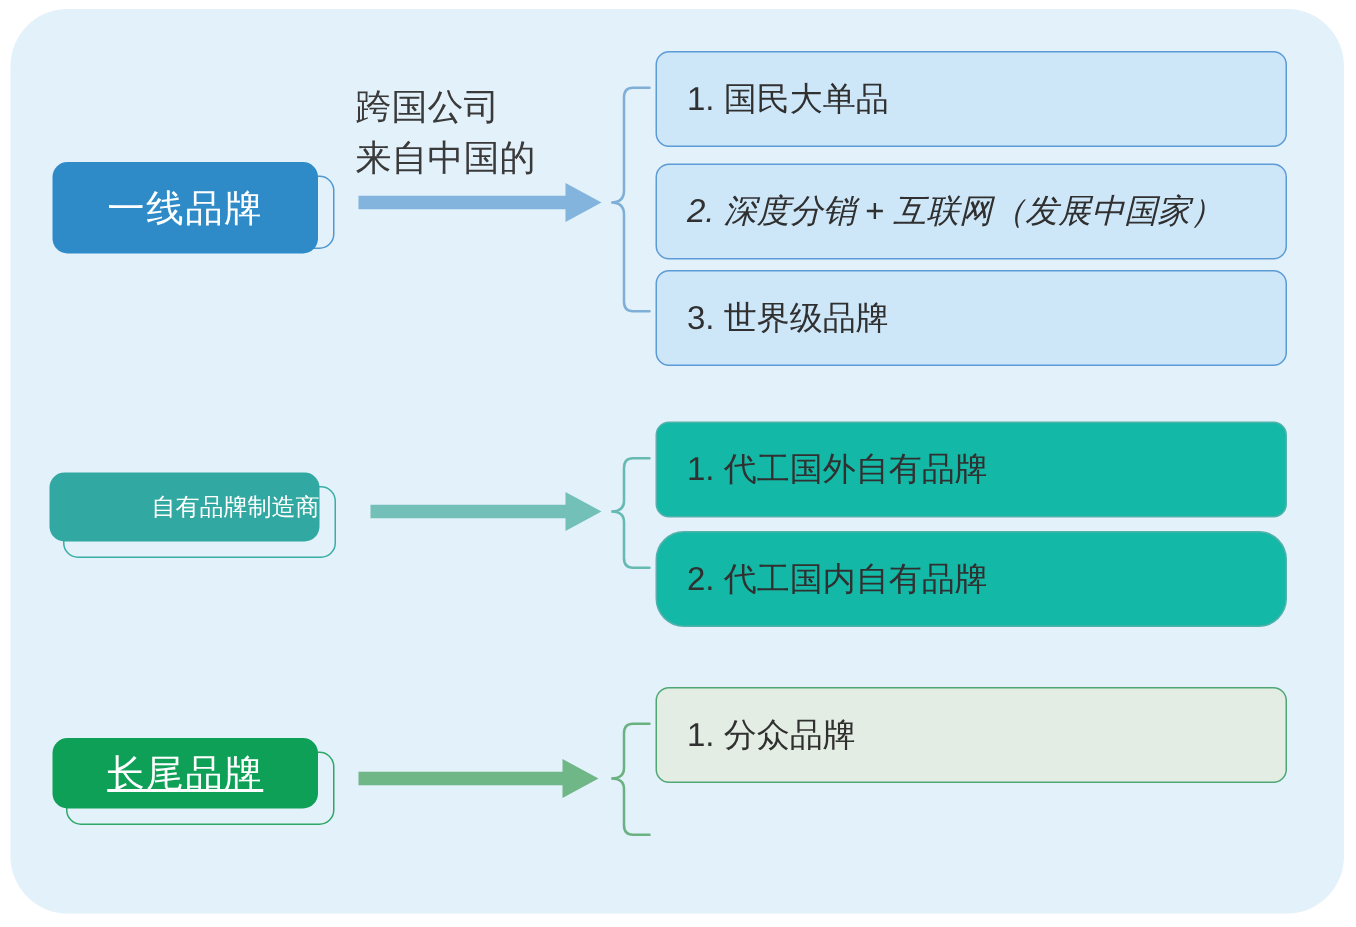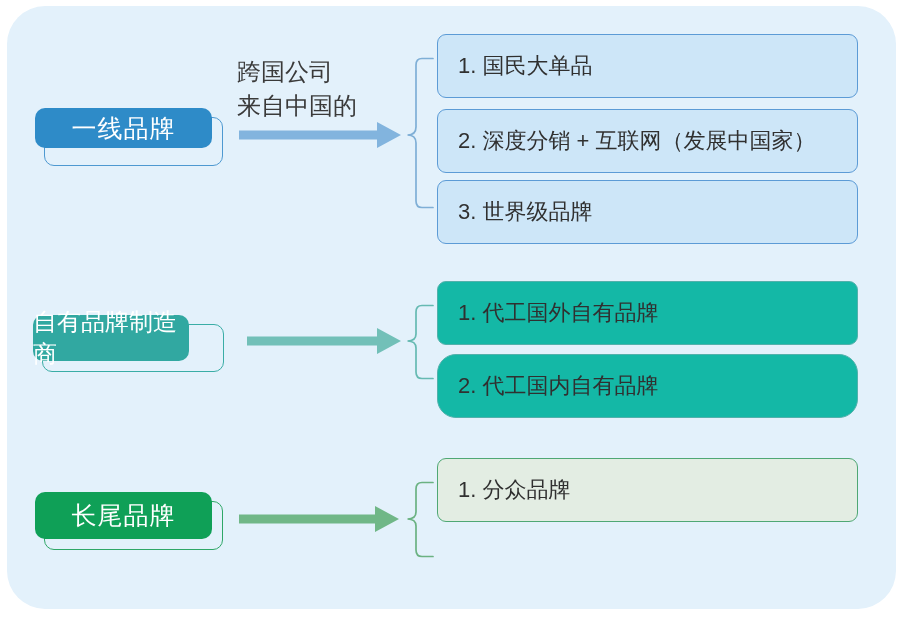--- a/index.html
+++ b/index.html
@@ -50,31 +50,31 @@
   }
   .annotation {
     position: absolute;
     left: 237px; top: 55px;
     font-size: 24px;
     line-height: 34px;
     color: #3a3a3a;
     z-index: 2;
   }
   
-  .sec0-label  { left: 35px; top: 108px; width: 177px; height: 40px; background: #2e8bc8; font-size: 25px; }
+  .sec0-label  { left: 35px; top: 108px; width: 177px; height: 61px; background: #2e8bc8; font-size: 25px; }
   .sec0-shadow { left: 44px; top: 117px; width: 177px; height: 47px; border: 1.5px solid #4e99d1; }
   .sec0-item   { background: #cde6f8; border: 1.6px solid #5c9bd6; }
-  .sec0-i0 { top: 34px; }  .sec0-i1 { top: 109px; }  .sec0-i2 { top: 168px; margin-top: 12px; }
+  .sec0-i0 { top: 34px; }  .sec0-i1 { top: 109px; font-style: italic; }  .sec0-i2 { top: 168px; margin-top: 12px; }
   
-  .sec1-label  { left: 33px; top: 315px; width: 156px; height: 46px; background: #31a8a1; font-size: 24px; letter-spacing: 0; }
+  .sec1-label  { left: 33px; top: 315px; width: 180px; height: 46px; background: #31a8a1; font-size: 16px; letter-spacing: 0; justify-content: flex-end; }
   .sec1-shadow { left: 42px; top: 324px; width: 180px; height: 46px; border: 1.5px solid #3aada6; }
   .sec1-item   { background: #14b8a6; border: 1.6px solid #52b1ab; }
   .sec1-i0 { top: 281px; }  .sec1-i1 { top: 354px; border-radius: 19px; }
   
-  .sec2-label  { left: 35px; top: 492px; width: 177px; height: 47px; background: #0fa057; font-size: 25px; }
+  .sec2-label  { left: 35px; top: 492px; width: 177px; height: 47px; background: #0fa057; font-size: 25px; text-decoration: underline; }
   .sec2-shadow { left: 44px; top: 501px; width: 177px; height: 47px; border: 1.5px solid #2fa767; }
   .sec2-item   { background: #e3ede3; border: 1.6px solid #4fa874; }
   .sec2-i0 { top: 458px; }  .sec2-i1 { top: 532px; }
   .overlay-svg { position: absolute; left: 0; top: 0; z-index: 3; pointer-events: none; }
 </style>
 </head>
 <body>
 
 <div class="canvas">
   <div class="panel"></div>

